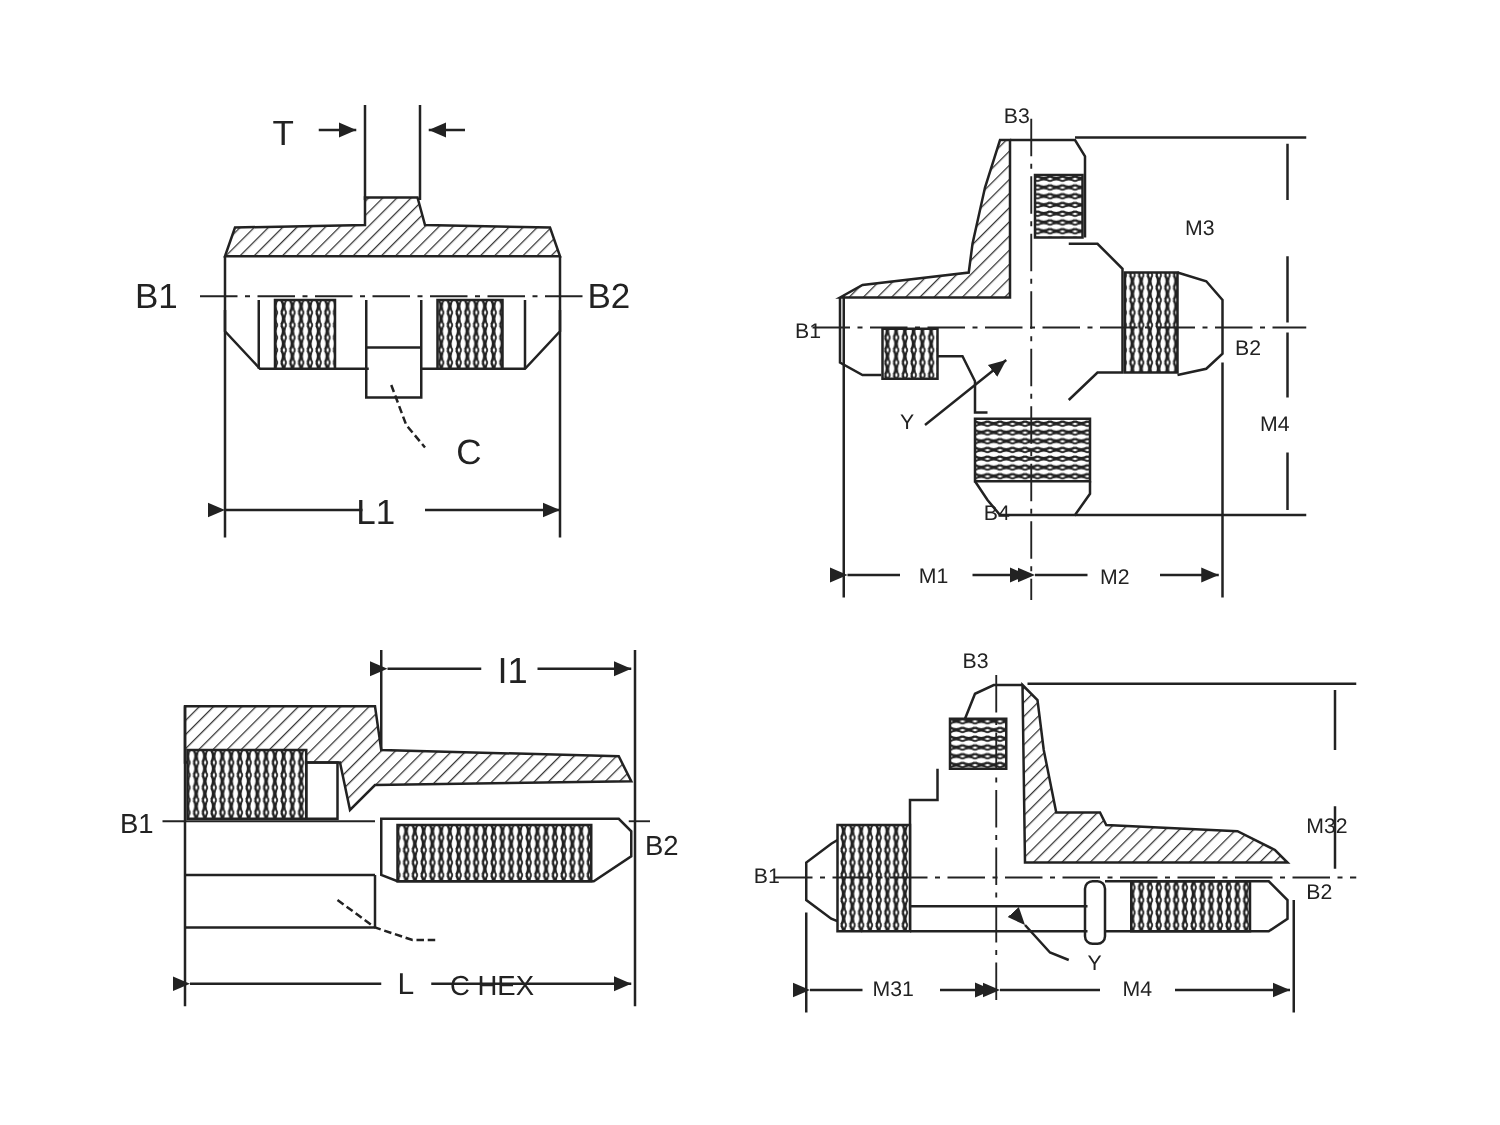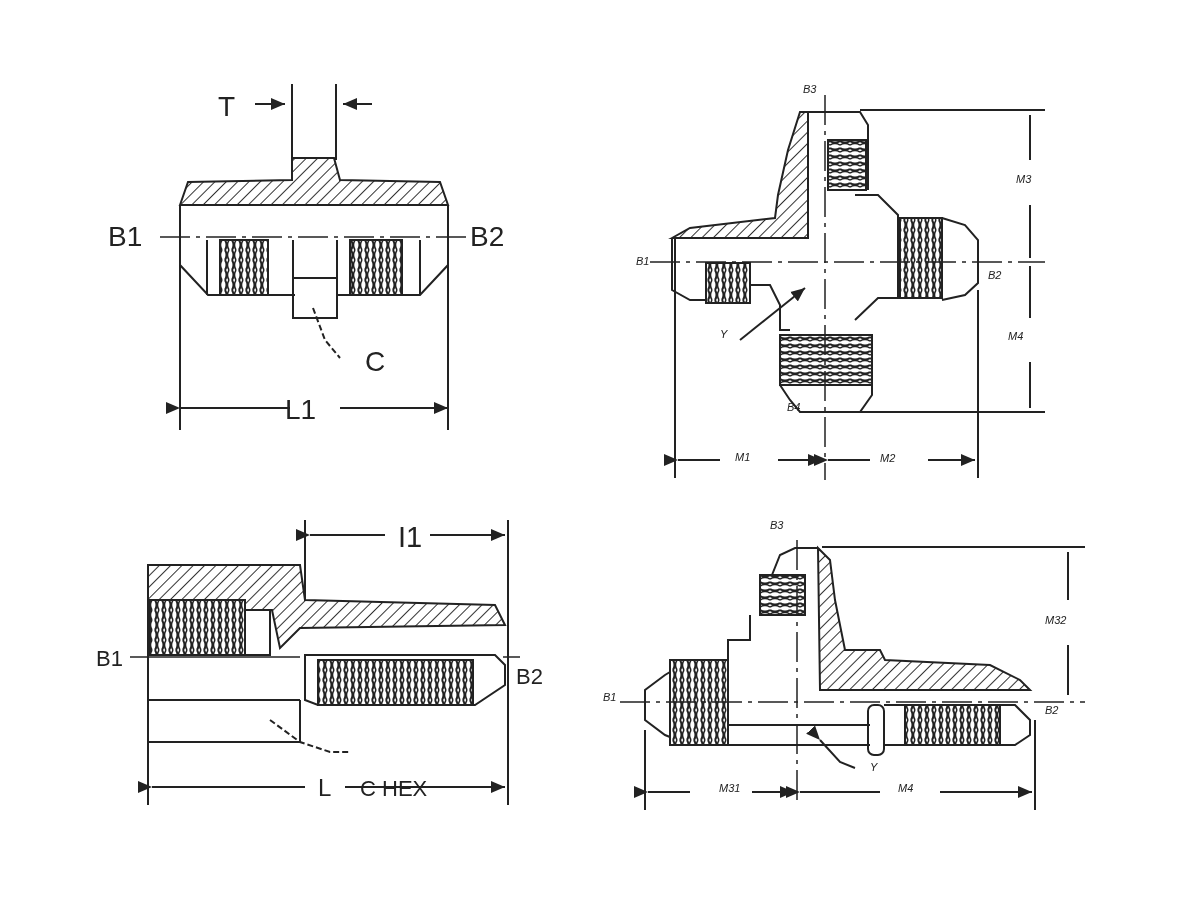--- a/index.html
+++ b/index.html
@@ -2,21 +2,21 @@
 <html><head>
 <meta charset="utf-8">
 <style>
   html, body { margin:0; padding:0; background:#ffffff; }
   body { width:1200px; height:900px; position:relative; overflow:hidden;
          font-family:"Liberation Sans", sans-serif; }
   svg { position:absolute; left:0; top:0; }
   .lbl { position:absolute; color:#222; font-family:"Liberation Sans", sans-serif;
          line-height:1; white-space:nowrap; }
   .big { font-size:28px; }
-  .sm { font-size:11px;font-style:italic; }
+  .sm { font-size:17px; }
 </style>
 </head>
 <body>
 
 <svg width="1200" height="900" viewBox="0 0 1200 900">
   <defs>
     <pattern id="hatch" patternUnits="userSpaceOnUse" width="8" height="8" patternTransform="rotate(45)">
       <line x1="0" y1="0" x2="0" y2="8" stroke="#333" stroke-width="2"></line>
     </pattern>
     <pattern id="thread" patternUnits="userSpaceOnUse" width="7" height="10">
@@ -167,28 +167,28 @@
 <div class="lbl big" style="left:365px;top:348px;">C</div>
 <div class="lbl big" style="left:285px;top:396px;">L1</div>
 
 <div class="lbl sm" style="left:803px;top:84px;">B3</div>
 <div class="lbl sm" style="left:636px;top:256px;">B1</div>
 <div class="lbl sm" style="left:988px;top:270px;">B2</div>
 <div class="lbl sm" style="left:787px;top:402px;">B4</div>
 <div class="lbl sm" style="left:720px;top:329px;">Y</div>
 <div class="lbl sm" style="left:735px;top:452px;text-align:right;">M1</div>
 <div class="lbl sm" style="left:880px;top:453px;">M2</div>
-<div class="lbl sm" style="left:1016px;top:174px;">M3</div>
+<div class="lbl sm" style="left:948px;top:174px;">M3</div>
 <div class="lbl sm" style="left:1008px;top:331px;">M4</div>
 
 <div class="lbl big" style="left:398px;top:523px;font-size:29px;">I1</div>
 <div class="lbl big" style="left:96px;top:648px;font-size:22px;">B1</div>
 <div class="lbl big" style="left:516px;top:666px;font-size:22px;">B2</div>
 <div class="lbl big" style="left:360px;top:740px;font-size:22px;margin-top:38px;">C HEX</div>
 <div class="lbl big" style="left:318px;top:776px;font-size:24px;">L</div>
 
 <div class="lbl sm" style="left:770px;top:520px;">B3</div>
 <div class="lbl sm" style="left:603px;top:692px;">B1</div>
 <div class="lbl sm" style="left:1045px;top:705px;">B2</div>
 <div class="lbl sm" style="left:870px;top:762px;">Y</div>
-<div class="lbl sm" style="left:1045px;top:615px;">M32</div>
-<div class="lbl sm" style="left:698px;top:783px;margin-left:21px;">M31</div>
+<div class="lbl sm" style="left:1045px;top:652px;">M32</div>
+<div class="lbl sm" style="left:698px;top:783px;">M31</div>
 <div class="lbl sm" style="left:898px;top:783px;">M4</div>
 
 </body></html>

